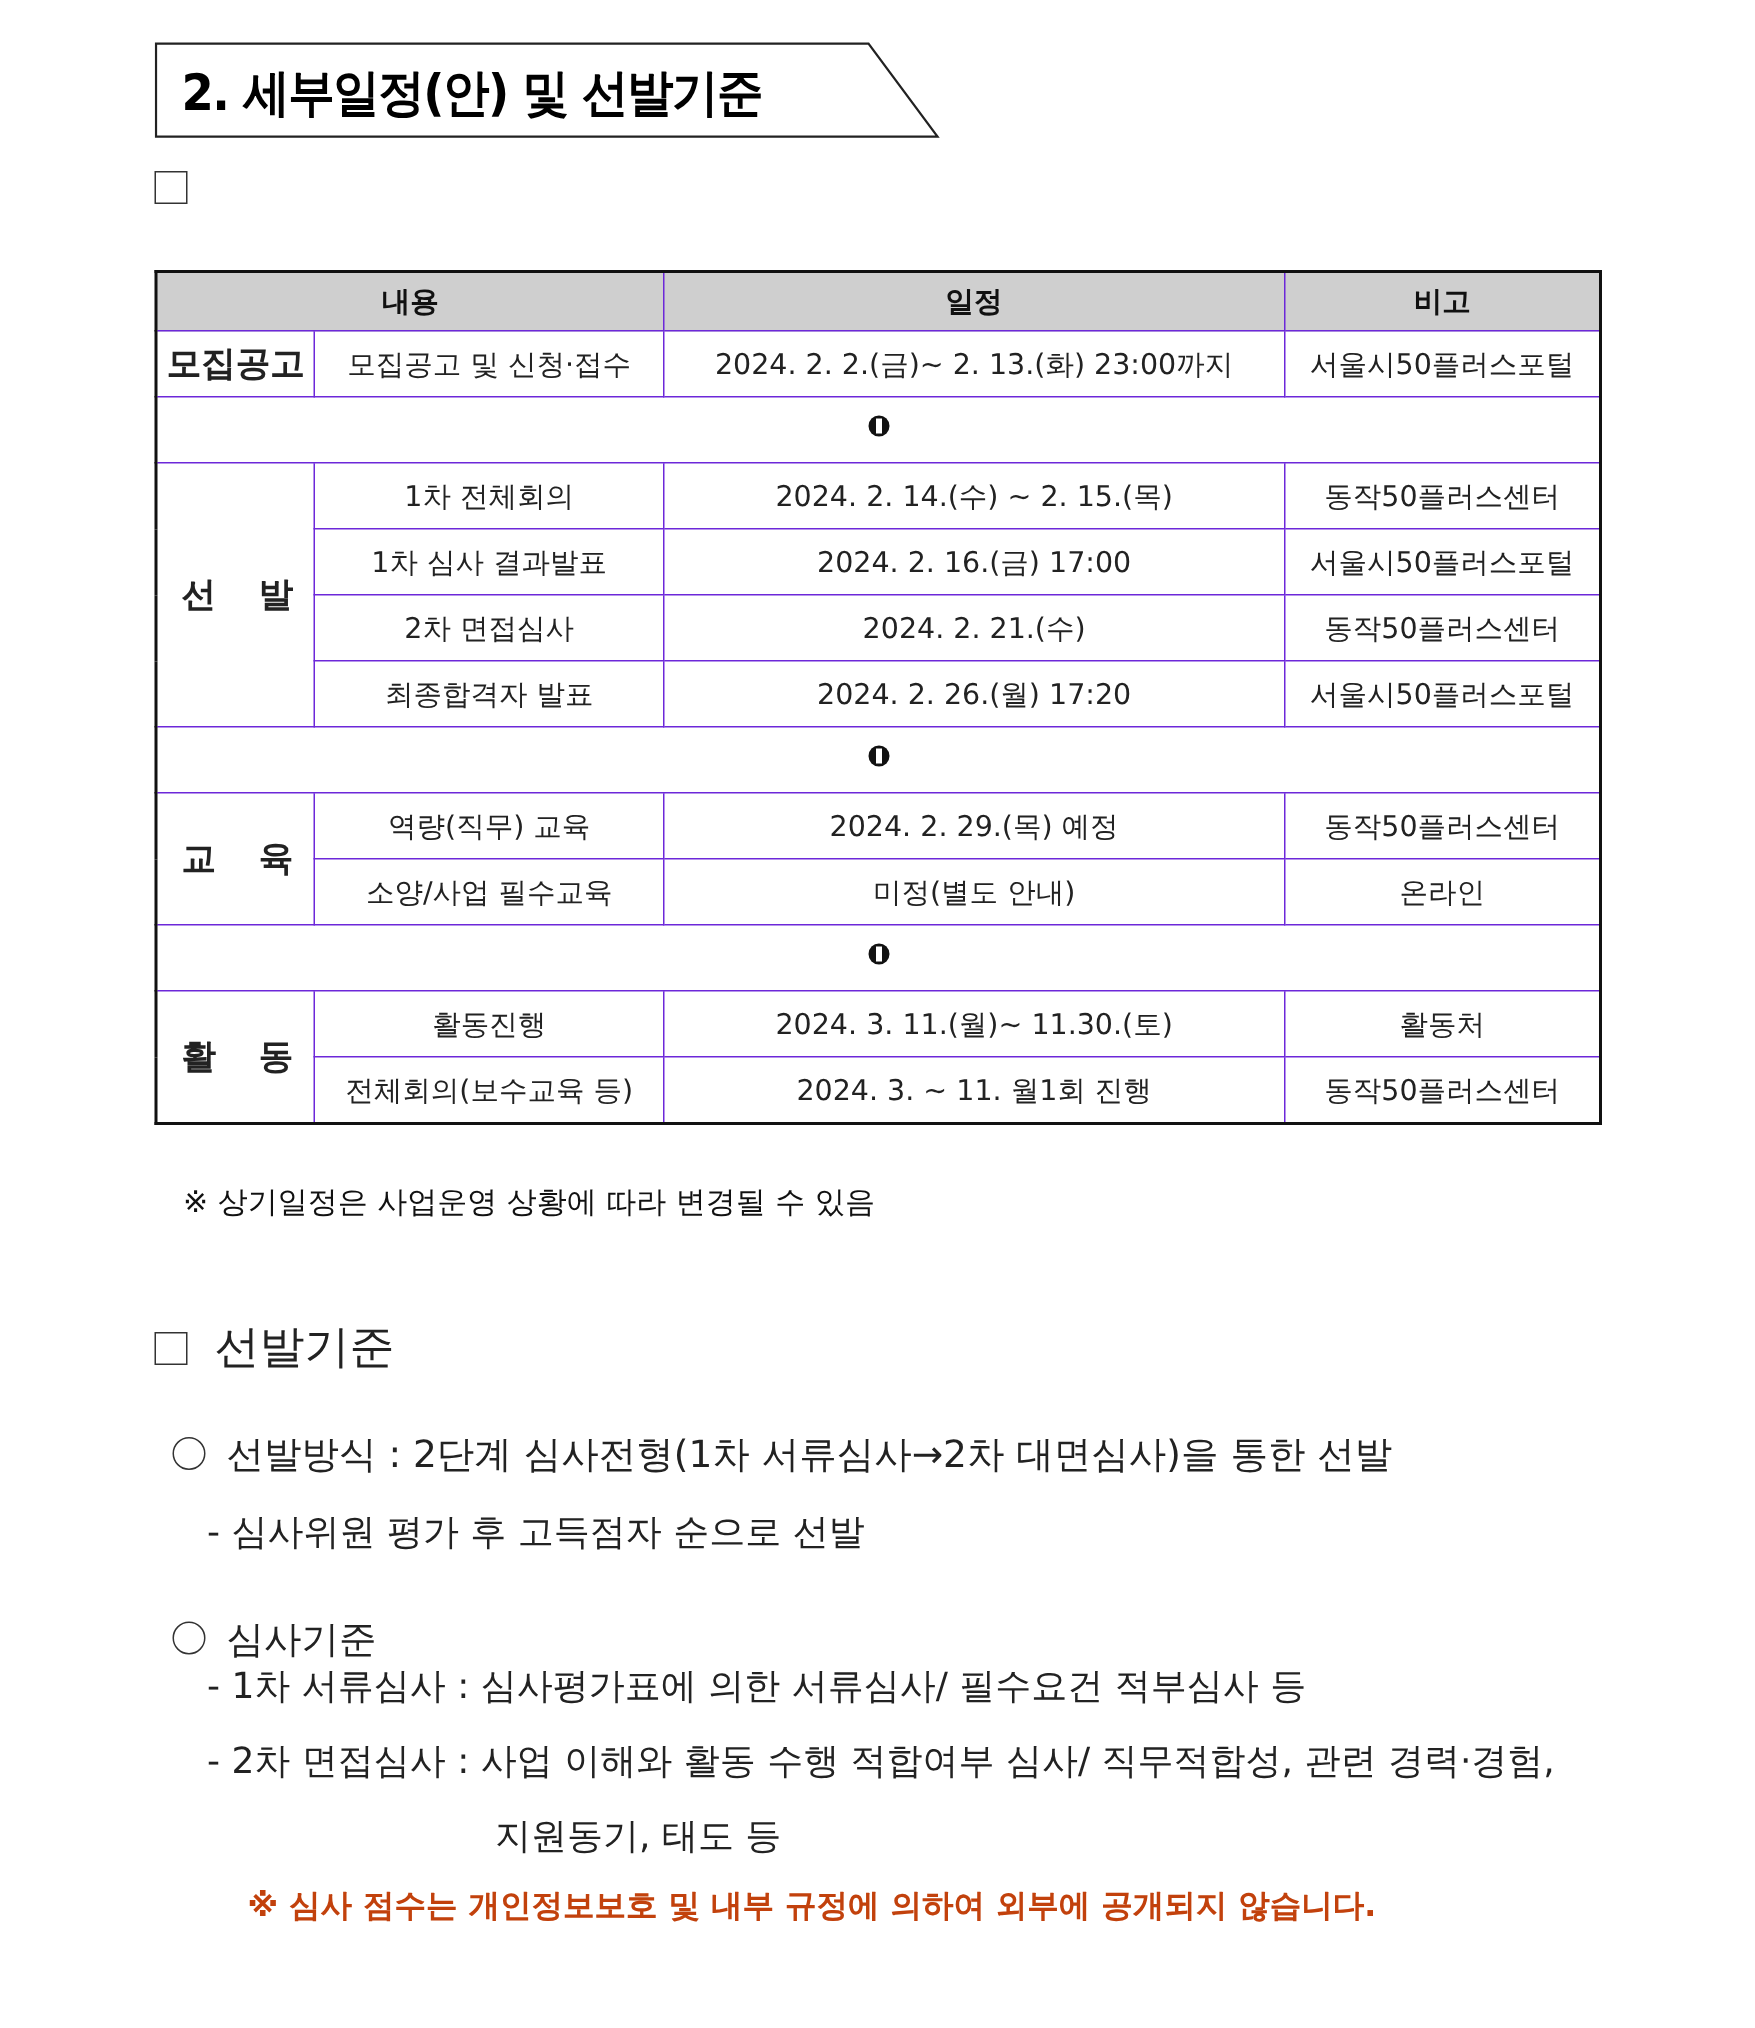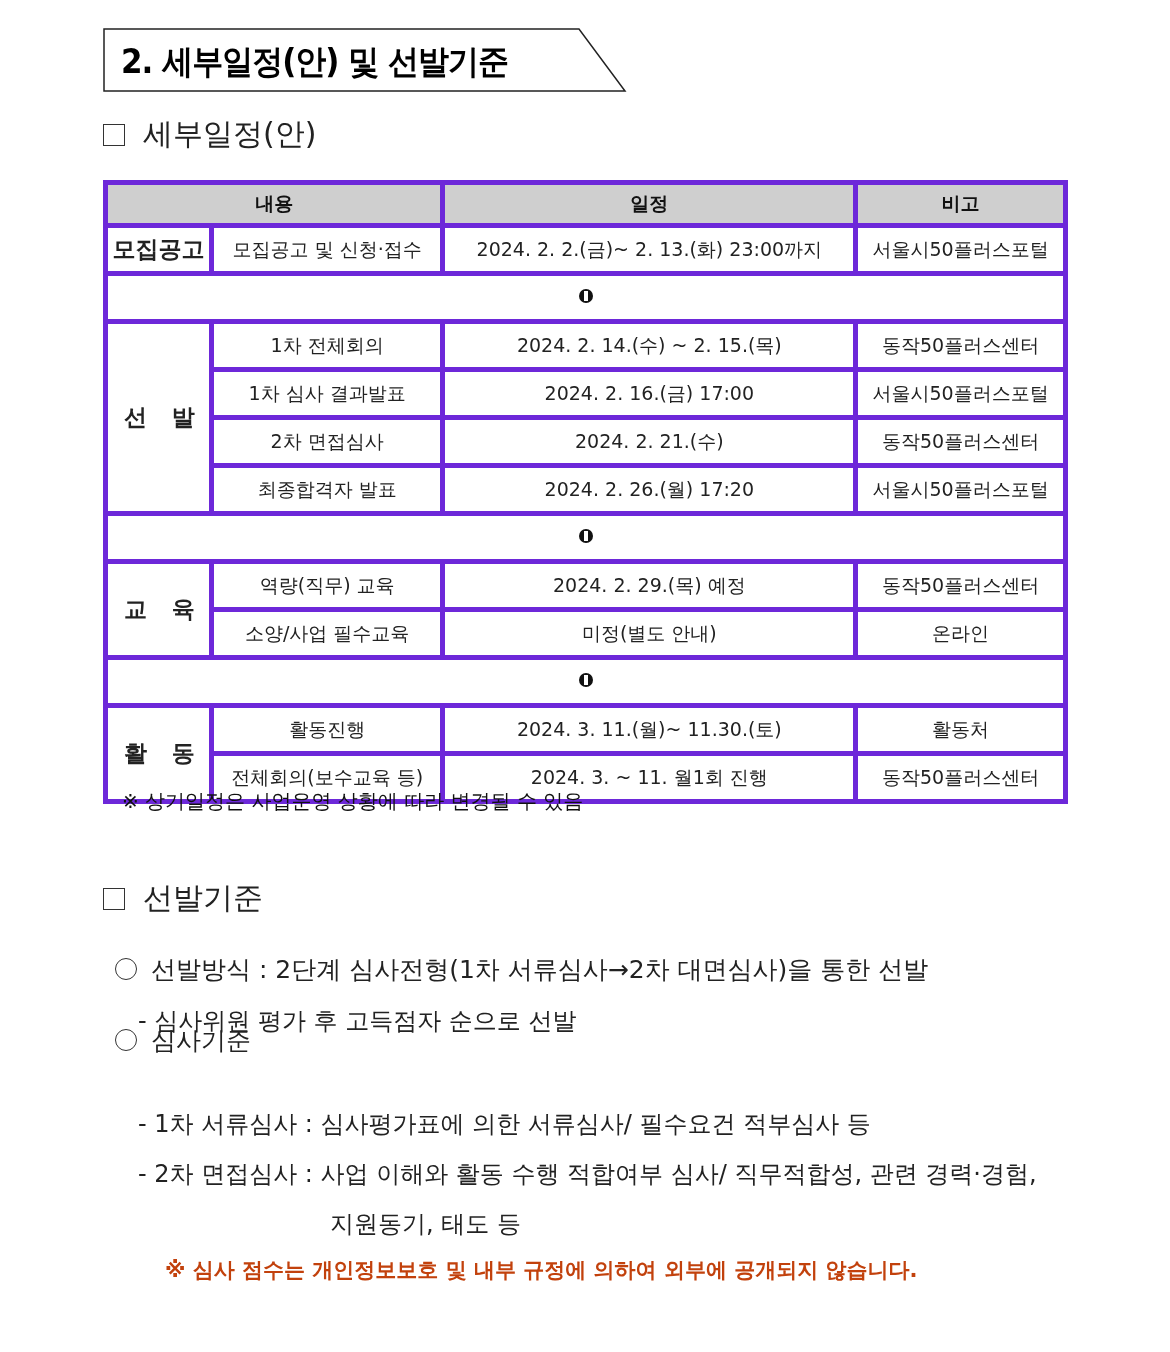--- a/index.html
+++ b/index.html
@@ -6,21 +6,21 @@
   body { width: 1170px; height: 1352px; position: relative; font-family: "DejaVu Sans", "Liberation Sans", sans-serif; color: #111; overflow: hidden; }
 
   .title-box { position: absolute; left: 103px; top: 28px; width: 522px; height: 56px; }
   .title-box svg { position: absolute; left: 0; top: 0; }
   .title-text { position: absolute; left: 18px; top: 12px; font-size: 31px; font-weight: bold; letter-spacing: -1px; color: #000; transform: scaleY(1.08); transform-origin: left top; }
 
   .section-head { position: absolute; left: 103px; font-size: 30px; color: #222; display: flex; align-items: center; }
   .sq { display: inline-block; width: 22px; height: 22px; border: 1.5px solid #333; margin-right: 18px; box-sizing: border-box; }
 
   table.sched { position: absolute; left: 103px; top: 180px; width: 965px; border-collapse: collapse; border: 2px solid #111; font-size: 19px; color: #222; }
-  table.sched td, table.sched th { border: 5px solid #6d28d9; text-align: center; padding: 0; }
+  table.sched td, table.sched th { border: 1px solid #6d28d9; text-align: center; padding: 0; }
   table.sched th { background: #cfcfcf; font-family: "DejaVu Serif", serif; font-weight: bold; font-size: 19px; height: 38px; color: #111; }
   table.sched tr.r td { height: 43px; }
   td.cat { font-weight: bold; font-size: 23px; }
   td.cat .spread { display: flex; justify-content: space-between; padding: 0 14px 0 16px; }
   td.arrow { height: 43px; }
   .down-arrow { display: inline-block; width: 16px; height: 16px; position: relative; }
   .down-arrow::before { content: ""; position: absolute; left: 1px; top: 0; width: 14px; height: 14px; border-radius: 50%; background: #111; }
   .down-arrow::after { content: ""; position: absolute; left: 6px; top: 2px; width: 4px; height: 10px; background: #fff; }
 
   .note1 { position: absolute; left: 122px; top: 788px; font-size: 20px; font-weight: normal; color: #111; }
@@ -34,21 +34,20 @@
 
 <div class="title-box">
   <svg width="524" height="66">
     <polygon points="1,1 476,1 522,63 1,63" fill="#fff" stroke="#222" stroke-width="1.5"></polygon>
   </svg>
   <div class="title-text">2. 세부일정(안) 및 선발기준</div>
 </div>
 
 <div class="section-head" style="top:114px;">
   <span class="sq"></span>
-  <span>세부일정(안)</span>
 </div>
 
 <table class="sched">
   <colgroup>
     <col style="width:106px">
       <col style="width:233px">
       <col style="width:415px">
       <col style="width:211px">
   </colgroup>
   <tbody>
@@ -141,20 +140,20 @@
 <div class="section-head" style="top:878px;">
   <span class="sq"></span>
   <span>선발기준</span>
 </div>
 
 <div class="crit" style="top:953px;">
   <span class="circle"></span><span>선발방식 : 2단계 심사전형(1차 서류심사→2차 대면심사)을 통한 선발</span>
 </div>
 <div class="sub" style="left:138px; top:1005px;">- 심사위원 평가 후 고득점자 순으로 선발</div>
 
-<div class="crit" style="top:1024px;">
+<div class="crit" style="top:1076px;">
   <span class="circle"></span><span>심사기준</span>
 </div>
 <div class="sub" style="left:138px; top:1108px;">- 1차 서류심사 : 심사평가표에 의한 서류심사/ 필수요건 적부심사 등</div>
 <div class="sub" style="left:138px; top:1158px;">- 2차 면접심사 : 사업 이해와 활동 수행 적합여부 심사/ 직무적합성, 관련 경력·경험,</div>
 <div class="sub" style="left:330px; top:1208px;">지원동기, 태도 등</div>
 
 <div class="note2">※ 심사 점수는 개인정보보호 및 내부 규정에 의하여 외부에 공개되지 않습니다.</div>
 
 </body></html>

